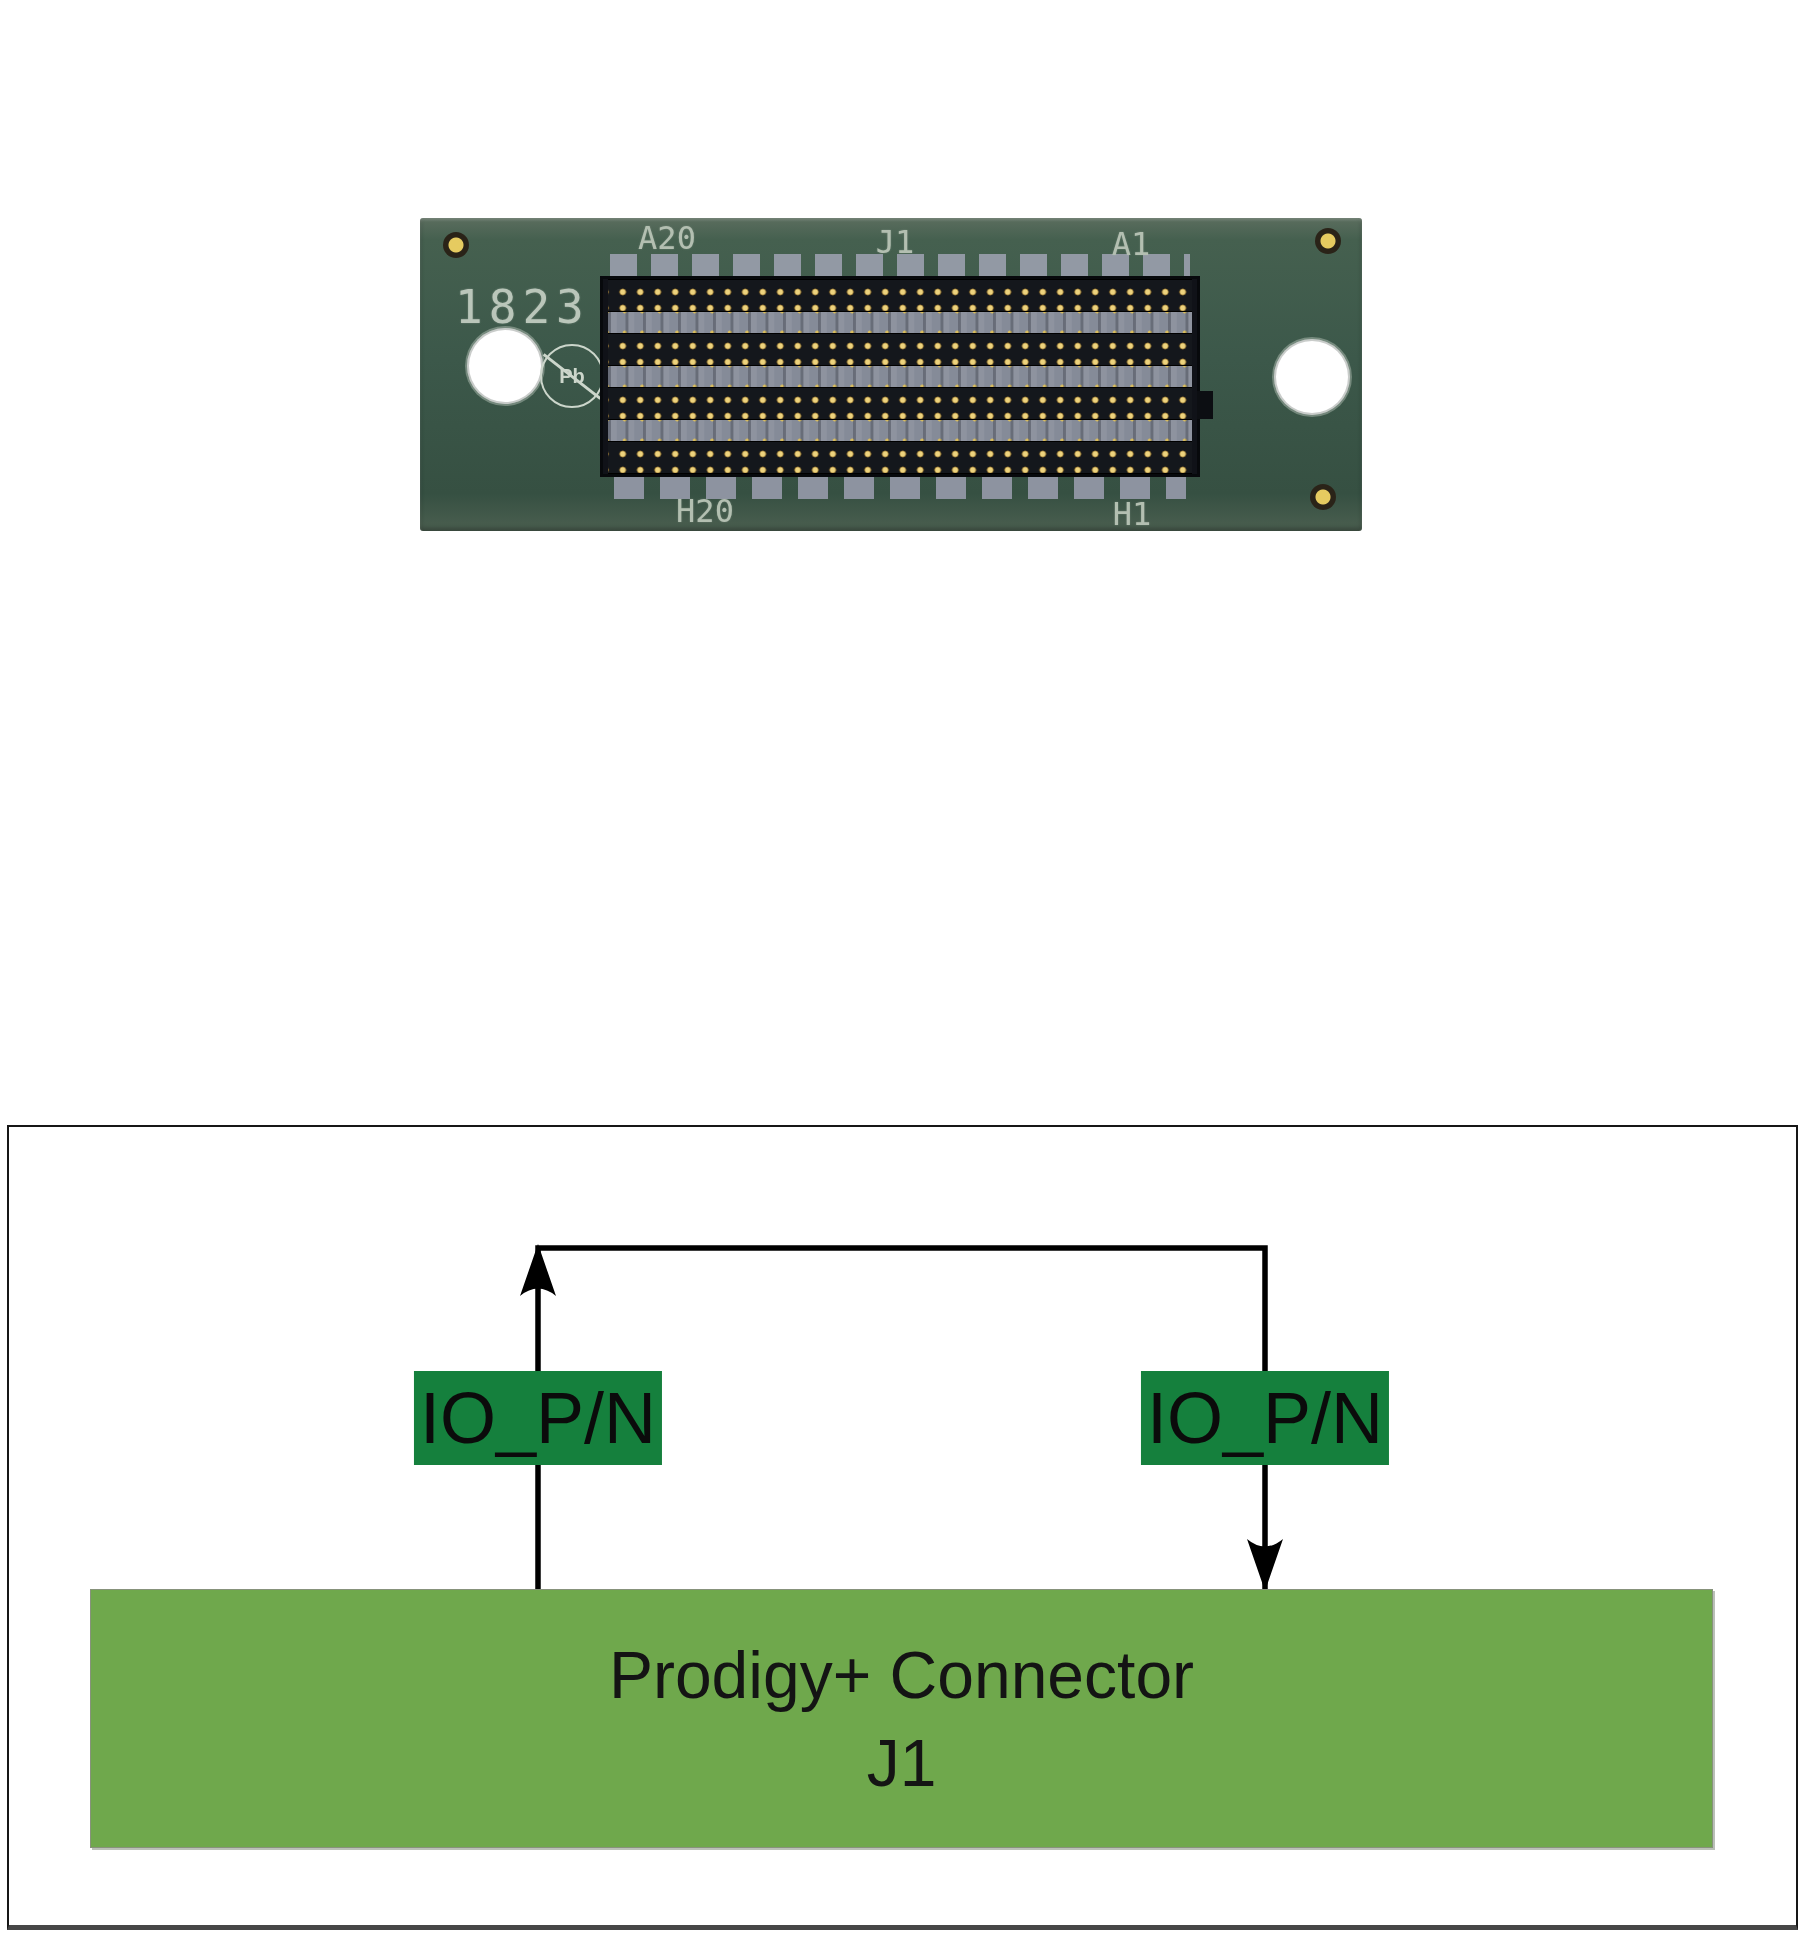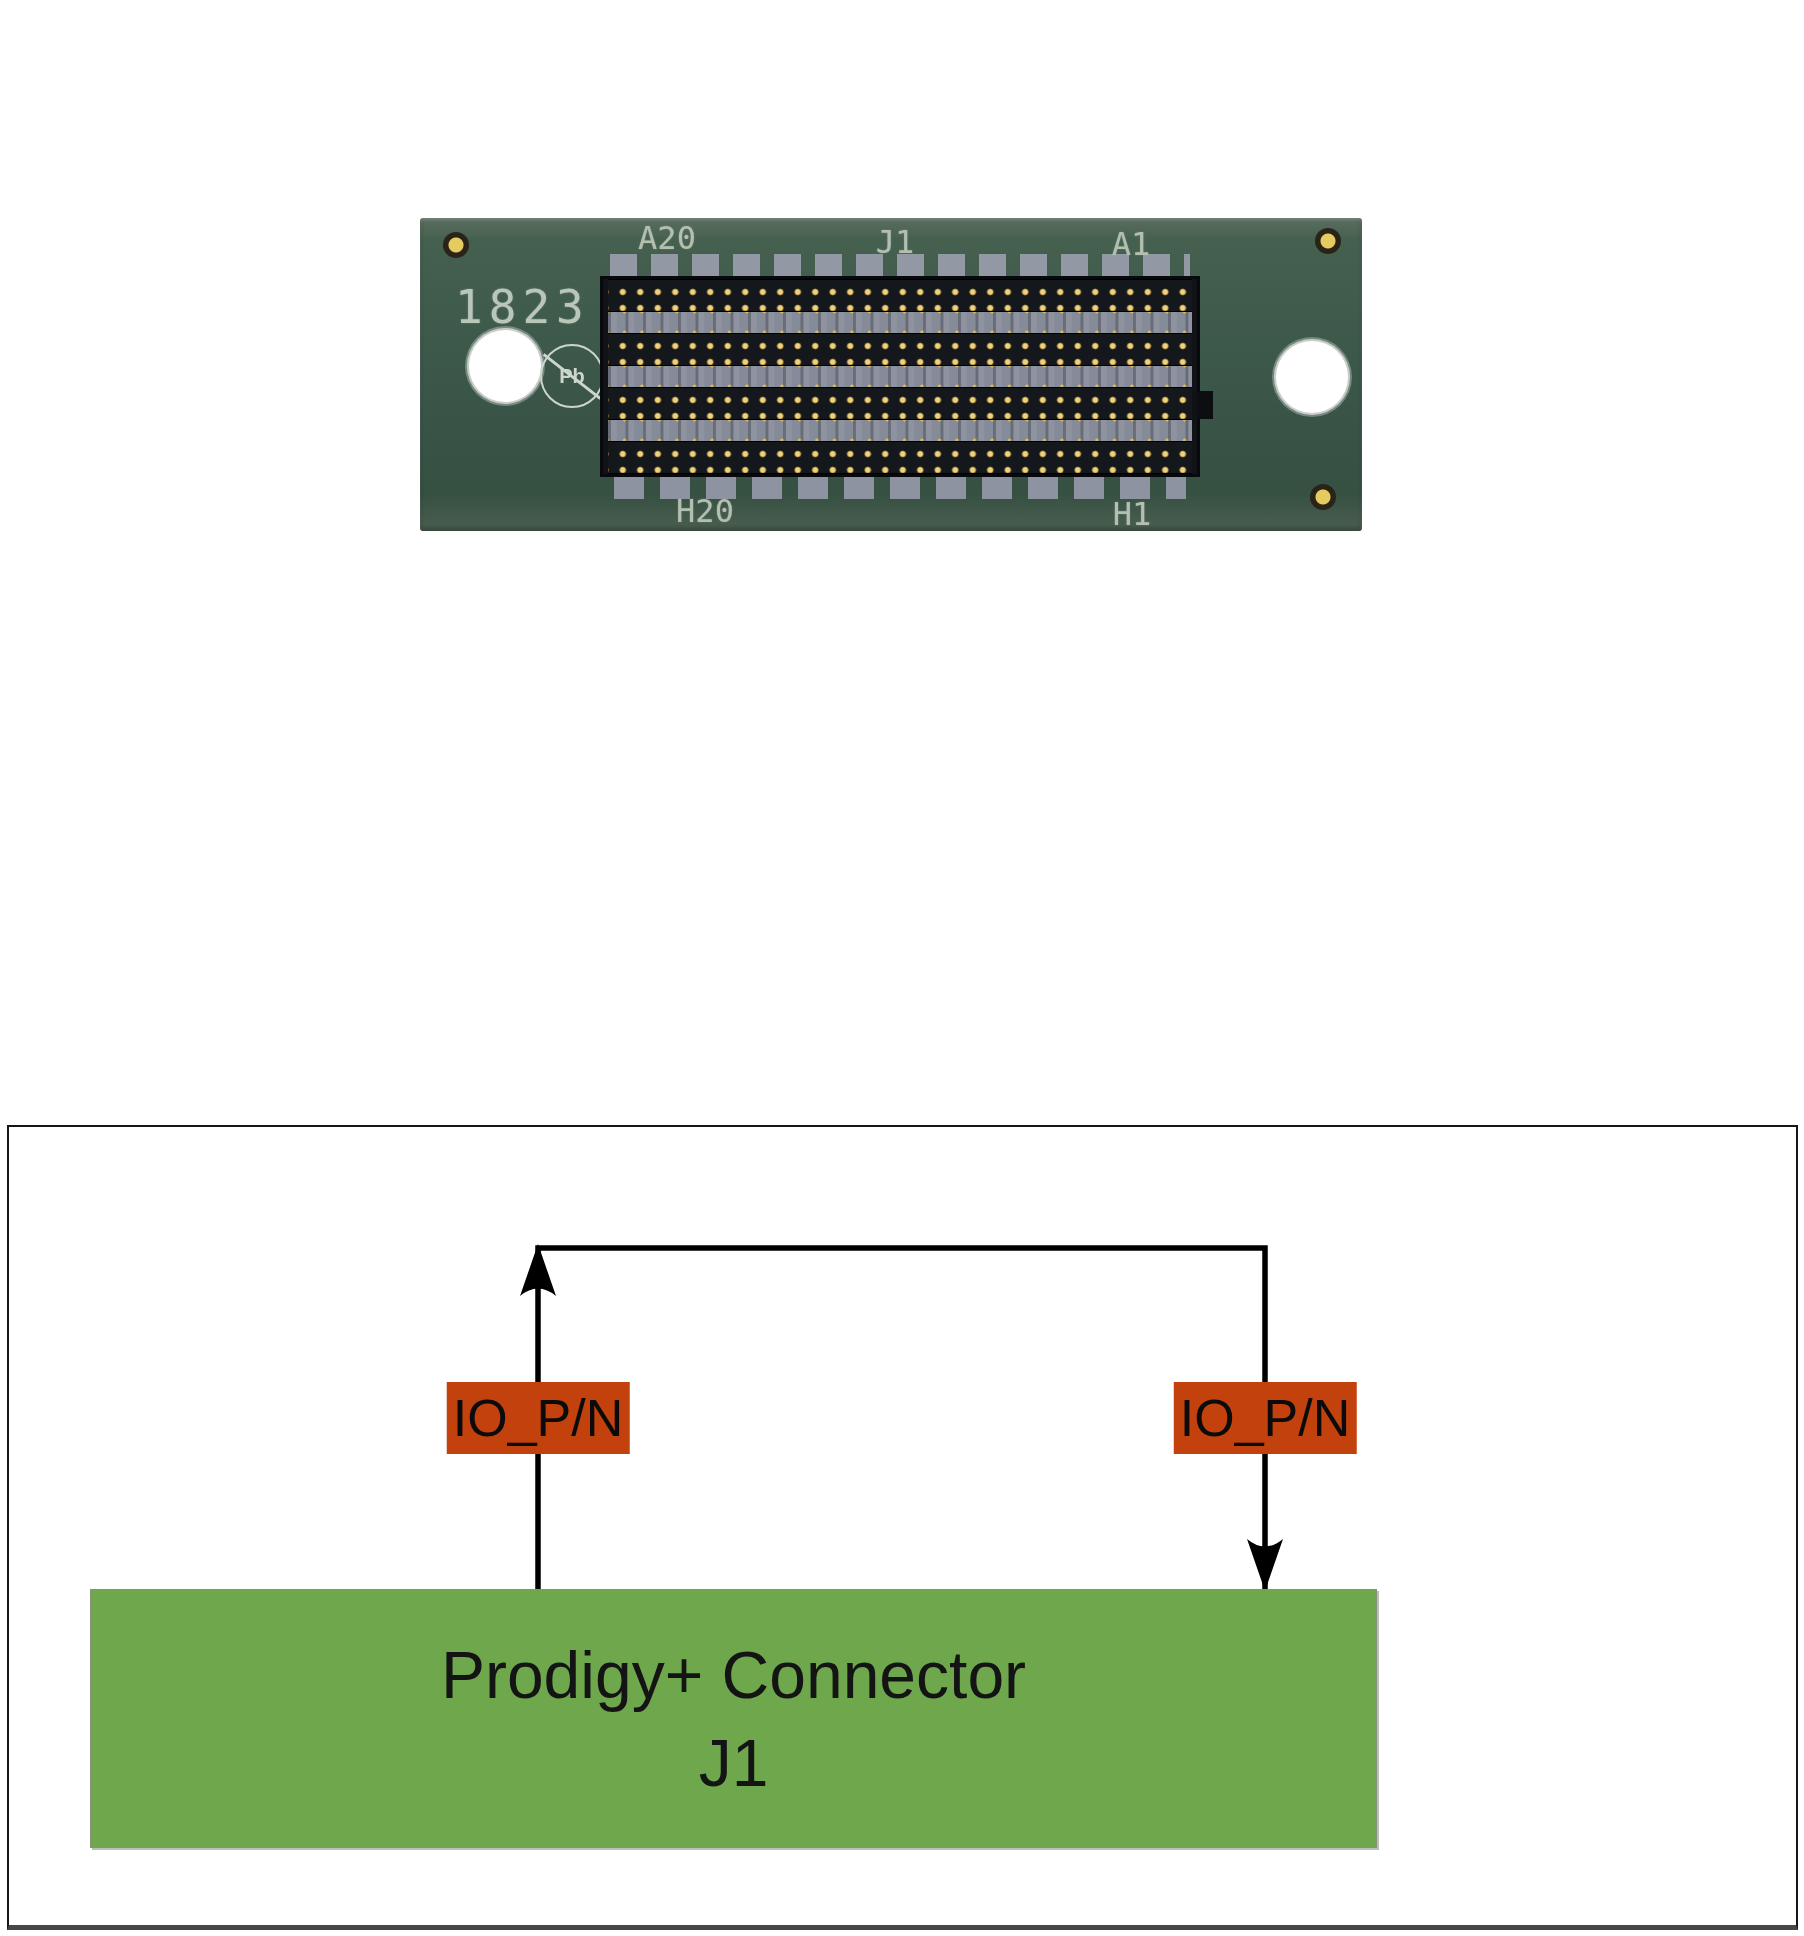--- a/index.html
+++ b/index.html
@@ -56,27 +56,27 @@
               background-image:
                 repeating-linear-gradient(90deg, rgba(28,30,36,.28) 0 3px, rgba(255,255,255,.07) 3px 9px, rgba(0,0,0,0) 9px 17.5px),
                 radial-gradient(circle,#d9bd5e 0 1.6px,rgba(0,0,0,0) 2.4px);
               background-size:17.5px 21px, 17.5px 21px; background-position:0 0, 8px 10px; }
   .nub { position:absolute; right:-16px; top:112px; width:16px; height:28px; background:#0c0e12; }
 
   
   .frame { position:absolute; left:7px; top:1125px; width:1791px; height:805px;
            background:#fff; border:2px solid #161616; border-bottom:5px solid #474747; }
   .wires { position:absolute; left:0; top:0; width:1804px; height:1936px; pointer-events:none; }
-  .gbox { position:absolute; left:90px; top:1589px; width:1287px; height:259px;
+  .gbox { position:absolute; left:90px; top:1589px; width:1623px; height:259px;
           background:#6FA84C; border:1px solid #87927b; box-shadow:2px 2px 0 rgba(130,140,125,.55);
           display:flex; flex-direction:column; justify-content:center; text-align:center;
           font-size:66px; color:#141414; }
   .gbox .gline { line-height:88px; }
-  .io { position:absolute; transform:translate(-50%,-50%); background:#c2410c; padding:6px 6px;
-        font-size:52px; color:#0b0b0b; white-space:nowrap; }
+  .io { position:absolute; transform:translate(-50%,-50%); background:#15803d; padding:6px 6px;
+        font-size:72px; color:#0b0b0b; white-space:nowrap; }
   .io-left  { left:538px;  top:1418px; }
   .io-right { left:1265px; top:1418px; }
 </style>
 </head>
 <body>
 
 <div class="page">
 
 
   <div class="pcb">

